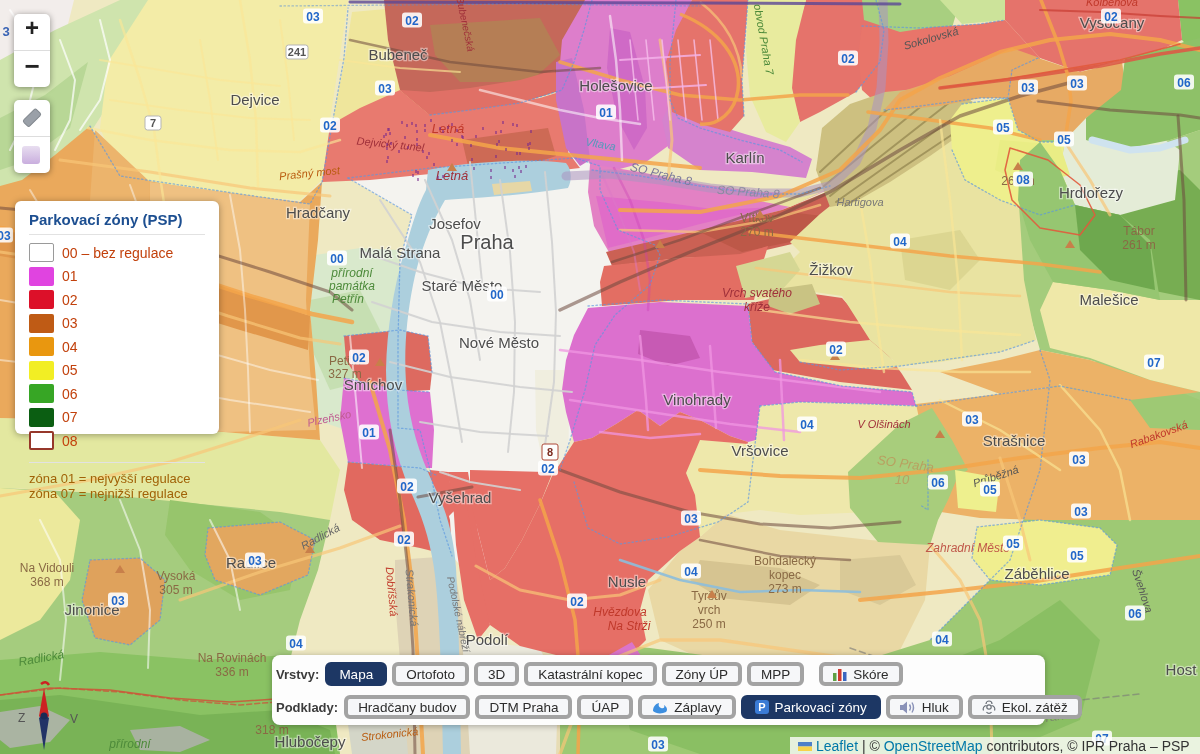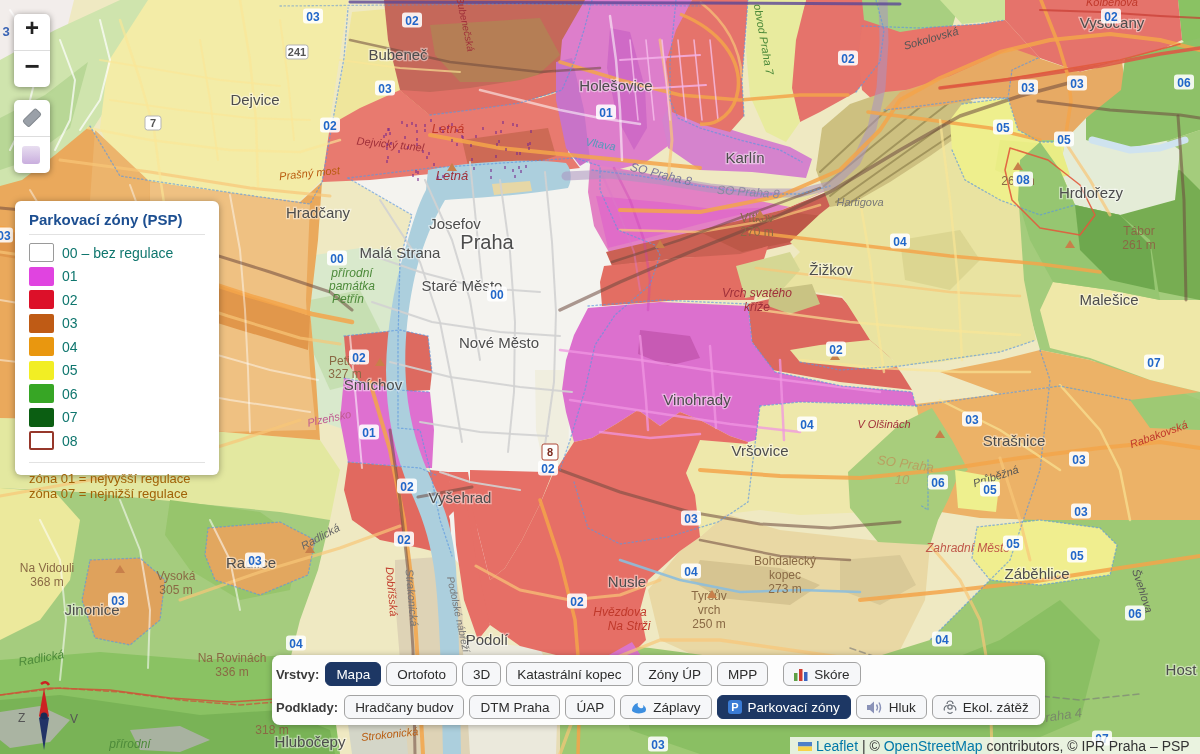--- a/index.html
+++ b/index.html
@@ -17,32 +17,32 @@
 .rd text{fill:#7c2d21;font:bold 11px "Liberation Sans",sans-serif;text-anchor:middle;}
 
 .lbox{position:absolute;background:#fff;border-radius:5px;box-shadow:0 1px 6px rgba(0,0,0,0.4);}
 #zoomctl{left:14px;top:14px;width:36px;height:73px;}
 #zoomctl .zbtn{width:36px;height:36px;line-height:34px;text-align:center;font:bold 24px "Liberation Sans",sans-serif;color:#222;}
 #zoomctl .sep{height:1px;background:#ddd;}
 #toolctl{left:14px;top:100px;width:36px;height:73px;}
 #toolctl .tb{width:36px;height:36px;position:relative;}
 #toolctl .sep{height:1px;background:#ddd;}
 
-#legend{position:absolute;left:15px;top:201px;width:204px;height:274px;background:#fff;border-radius:6px;box-shadow:0 1px 7px rgba(0,0,0,0.35);box-sizing:border-box;padding:10px 14px 0 14px;}
+#legend{position:absolute;left:15px;top:201px;width:204px;height:233px;background:#fff;border-radius:6px;box-shadow:0 1px 7px rgba(0,0,0,0.35);box-sizing:border-box;padding:10px 14px 0 14px;}
 #legend h3{margin:0 0 6px 0;font-size:15px;line-height:17px;color:#1d4f91;}
 #legend .hr{height:1px;background:#e2e2e2;margin:0 0 6px 0;}
 .lrow{display:flex;align-items:center;height:23.5px;}
 .lrow .sw{width:25px;height:19px;border-radius:2px;margin-right:8px;box-sizing:border-box;}
-.lrow span{font-size:14px;color:#0f766e;}
+.lrow span{font-size:14px;color:#c2410c;}
 #legend .note{font-size:13px;color:#a16207;line-height:15px;margin-top:8px;}
 
 #bar{position:absolute;left:272px;top:655px;width:773px;height:70px;background:#fdfdfd;border-radius:8px;box-shadow:0 1px 6px rgba(0,0,0,0.3);box-sizing:border-box;padding:7px 4px;}
 .brow{display:flex;align-items:center;height:24px;margin-bottom:9px;}
 .blab{font-weight:bold;font-size:13px;color:#3c3c3c;margin-right:6px;}
-.btn{display:inline-flex;align-items:center;justify-content:center;height:24px;padding:0 10px;margin-right:5px;background:#f6f7f9;border:1px solid #a3a3a3;border-radius:6px;font-size:13.5px;color:#2c2c2c;box-sizing:border-box;white-space:nowrap;}
+.btn{display:inline-flex;align-items:center;justify-content:center;height:24px;padding:0 10px;margin-right:5px;background:#f6f7f9;border:4px solid #a3a3a3;border-radius:6px;font-size:13.5px;color:#2c2c2c;box-sizing:border-box;white-space:nowrap;}
 .btn.active{background:#1d3764;border-color:#1d3764;color:#fff;}
 .bicon{margin-right:6px;display:inline-block;}
 
 #attrib{position:absolute;right:0;bottom:0;height:17px;width:410px;box-sizing:border-box;background:rgba(255,255,255,0.78);font-size:14px;color:#333;padding:1px 4px 0 8px;display:flex;white-space:nowrap;}
 #attrib a{color:#0078a8;text-decoration:none;}
 #attrib .flag{display:inline-block;width:14px;height:9px;margin-right:4px;}
 </style>
 </head>
 <body>
 <div id="app">

